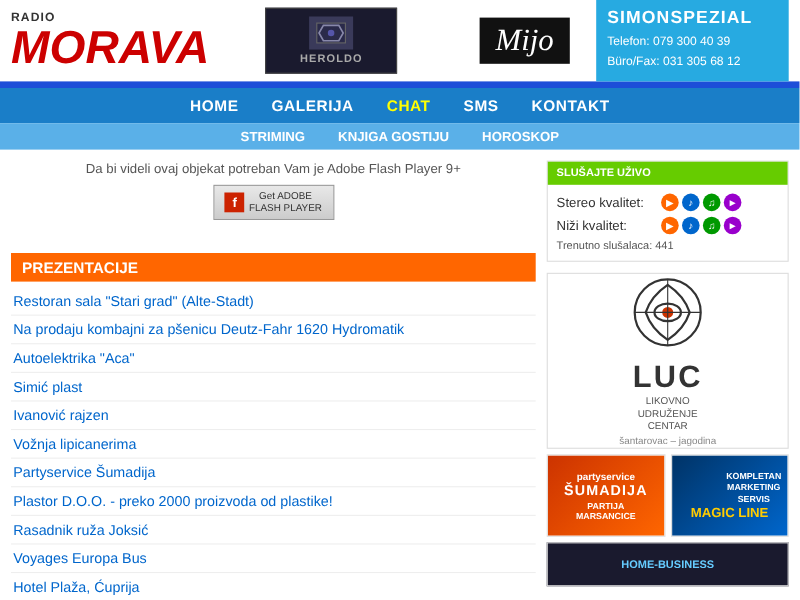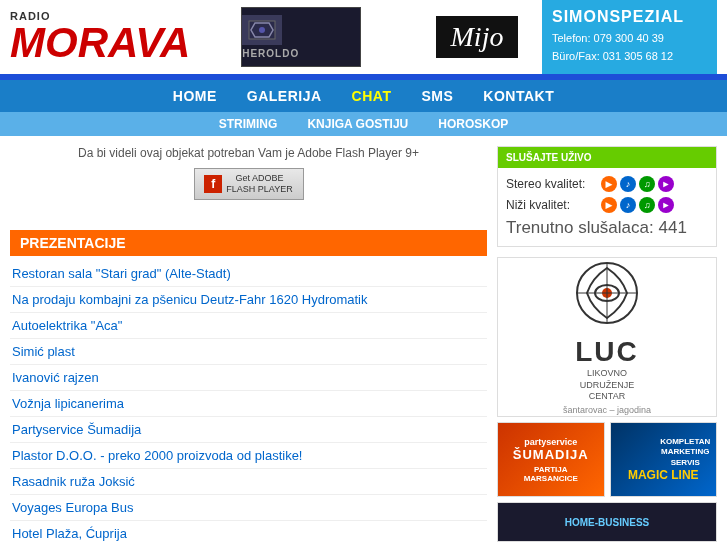--- a/index.html
+++ b/index.html
@@ -4,21 +4,21 @@
   <style>
     * { margin: 0; padding: 0; box-sizing: border-box; }
     body { font-family: Arial, sans-serif; font-size: 13px; background: #fff; width: 727px; }
 
     
     .header { display: flex; align-items: center; padding: 8px 10px; background: #fff; border-bottom: 6px solid #1d4ed8; height: 80px; }
     .header-logo { flex: 0 0 160px; }
     .logo-radio { font-size: 11px; color: #333; font-weight: bold; letter-spacing: 1px; }
     .logo-morava { font-size: 42px; font-weight: 900; color: #cc0000; font-style: italic; line-height: 1; text-transform: uppercase; }
     .header-center { flex: 1; display: flex; justify-content: center; align-items: center; }
-    .heroldo-box { width: 120px; height: 60px; background: #1a1a2e; display: flex; flex-direction: column; align-items: flex-start; justify-content: center; color: #ccc; font-size: 11px; border: 1px solid #444; }
+    .heroldo-box { width: 120px; height: 60px; background: #1a1a2e; display: flex; flex-direction: column; align-items: center; justify-content: center; color: #ccc; font-size: 11px; border: 1px solid #444; }
     .heroldo-icon { width: 40px; height: 30px; background: #3a3a5a; display: flex; align-items: center; justify-content: center; margin-bottom: 3px; }
     .heroldo-icon svg { width: 30px; height: 22px; }
     .header-mijo { flex: 0 0 130px; display: flex; align-items: flex-end; justify-content: center; }
     .mijo-text { font-size: 28px; font-style: italic; color: #fff; background: #111; padding: 5px 15px; font-family: Georgia, serif; }
     .header-simons { flex: 0 0 175px; background: #27aae1; padding: 8px 10px; color: #fff; font-size: 11px; }
     .simons-title { font-size: 16px; font-weight: bold; letter-spacing: 1px; color: #fff; }
     .simons-info { margin-top: 4px; line-height: 1.6; }
 
     
     .nav-main { background: #1a7ec8; display: flex; justify-content: center; align-items: center; gap: 30px; padding: 8px 0; }
@@ -43,21 +43,21 @@
     .listen-title { background: #66cc00; color: #fff; font-weight: bold; font-size: 10px; padding: 5px 8px; }
     .listen-content { padding: 8px; font-size: 12px; }
     .listen-row { display: flex; align-items: center; gap: 5px; margin-bottom: 5px; }
     .listen-row-label { flex: 0 0 90px; color: #333; }
     .listen-icons { display: flex; gap: 3px; }
     .icon-circle { width: 16px; height: 16px; border-radius: 50%; display: flex; align-items: center; justify-content: center; font-size: 9px; color: #fff; cursor: pointer; }
     .ic-orange { background: #ff6600; }
     .ic-blue { background: #0066cc; }
     .ic-green { background: #009900; }
     .ic-purple { background: #9900cc; }
-    .listeners { font-size: 17px; color: #555; margin-top: 3px; }
+    .listeners { font-size: 10px; color: #555; margin-top: 3px; }
 
     .reklame-title { background: #ff3399; color: #fff; font-weight: bold; font-size: 13px; padding: 5px 8px; margin-bottom: 5px; }
     .ad-box { width: 100%; height: 160px; background: #fff; border: 1px solid #ddd; margin-bottom: 5px; display: flex; flex-direction: column; align-items: center; overflow: hidden; }
     .luc-logo { text-align: center; }
     .luc-icon { width: 70px; height: 70px; margin: 0 auto 5px; }
     .luc-name { font-size: 28px; font-weight: 900; color: #333; letter-spacing: 2px; }
     .luc-sub { font-size: 9px; color: #555; text-align: center; line-height: 1.3; }
     .luc-city { font-size: 9px; color: #888; margin-top: 2px; }
 
     .ad-small { width: 100%; height: 75px; background: #e8e8e8; border: 1px solid #ddd; margin-bottom: 5px; display: flex; align-items: center; justify-content: center; overflow: hidden; }

